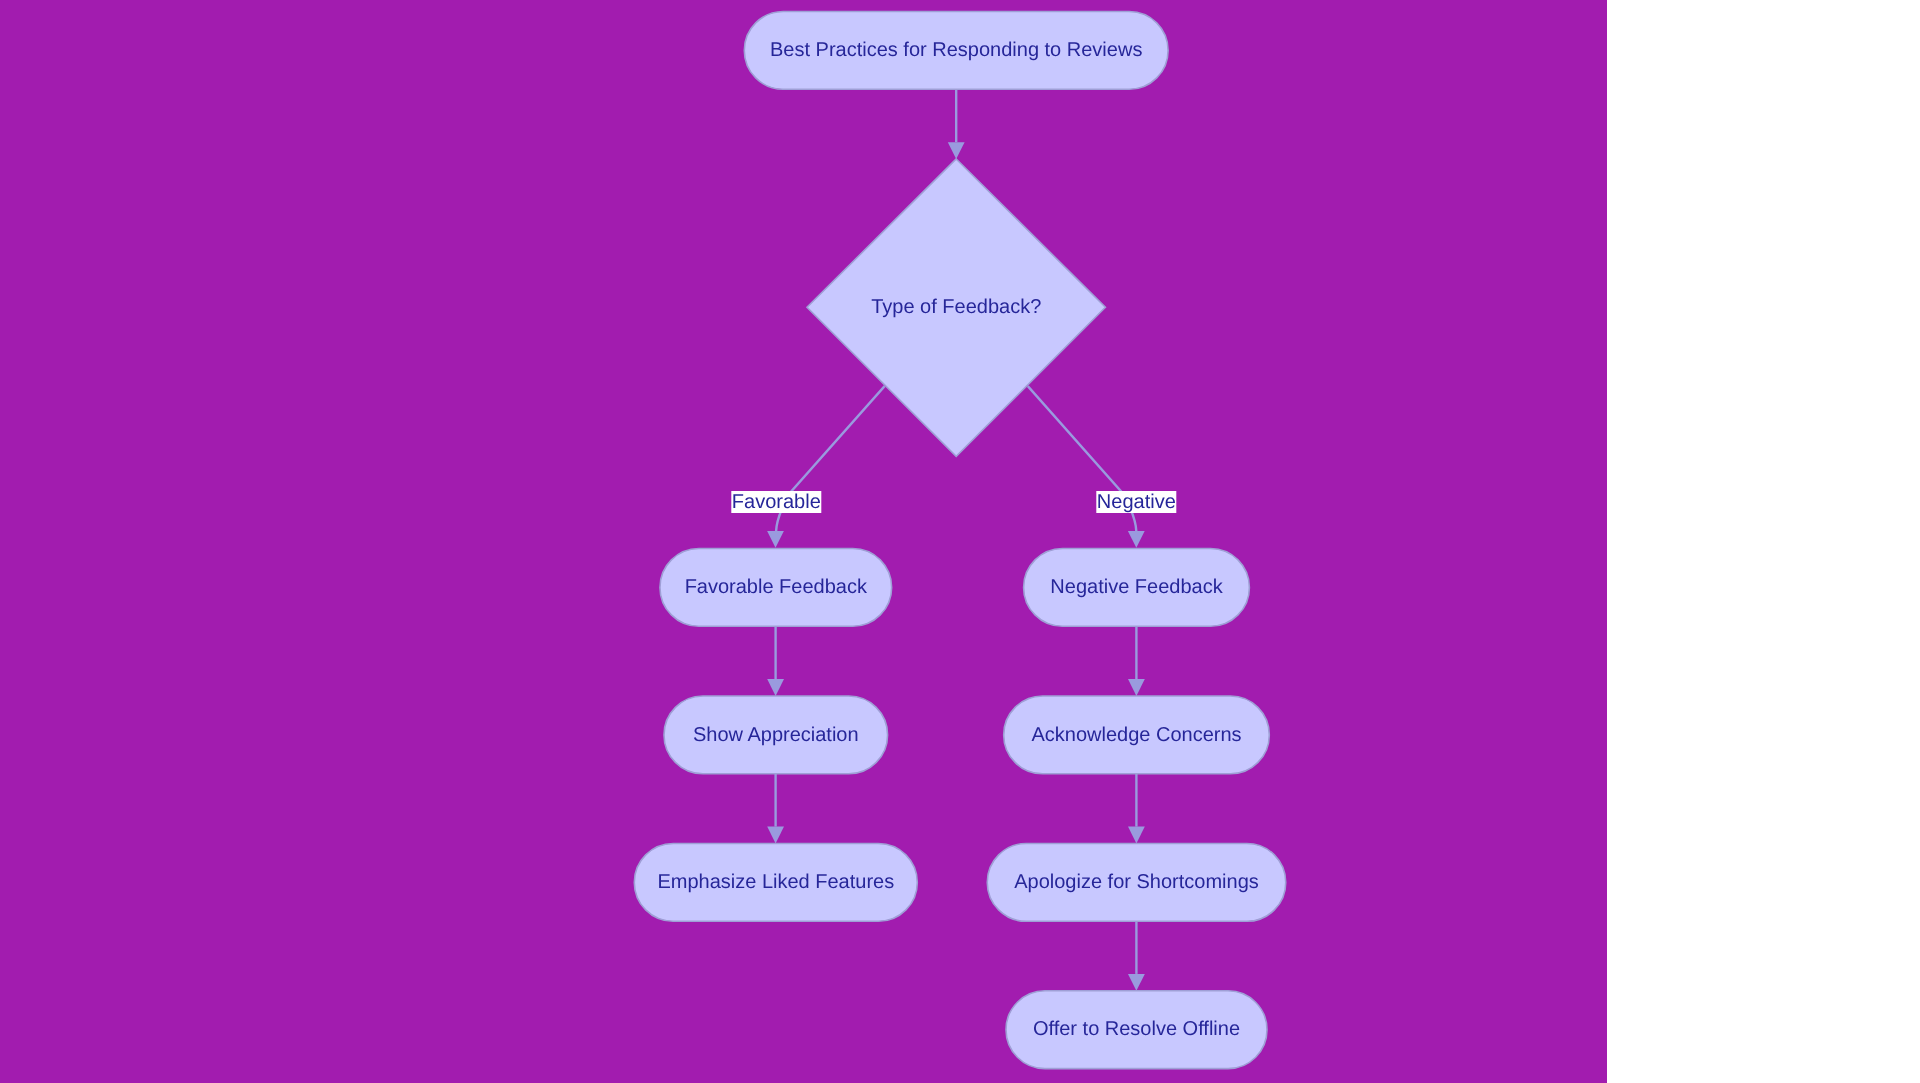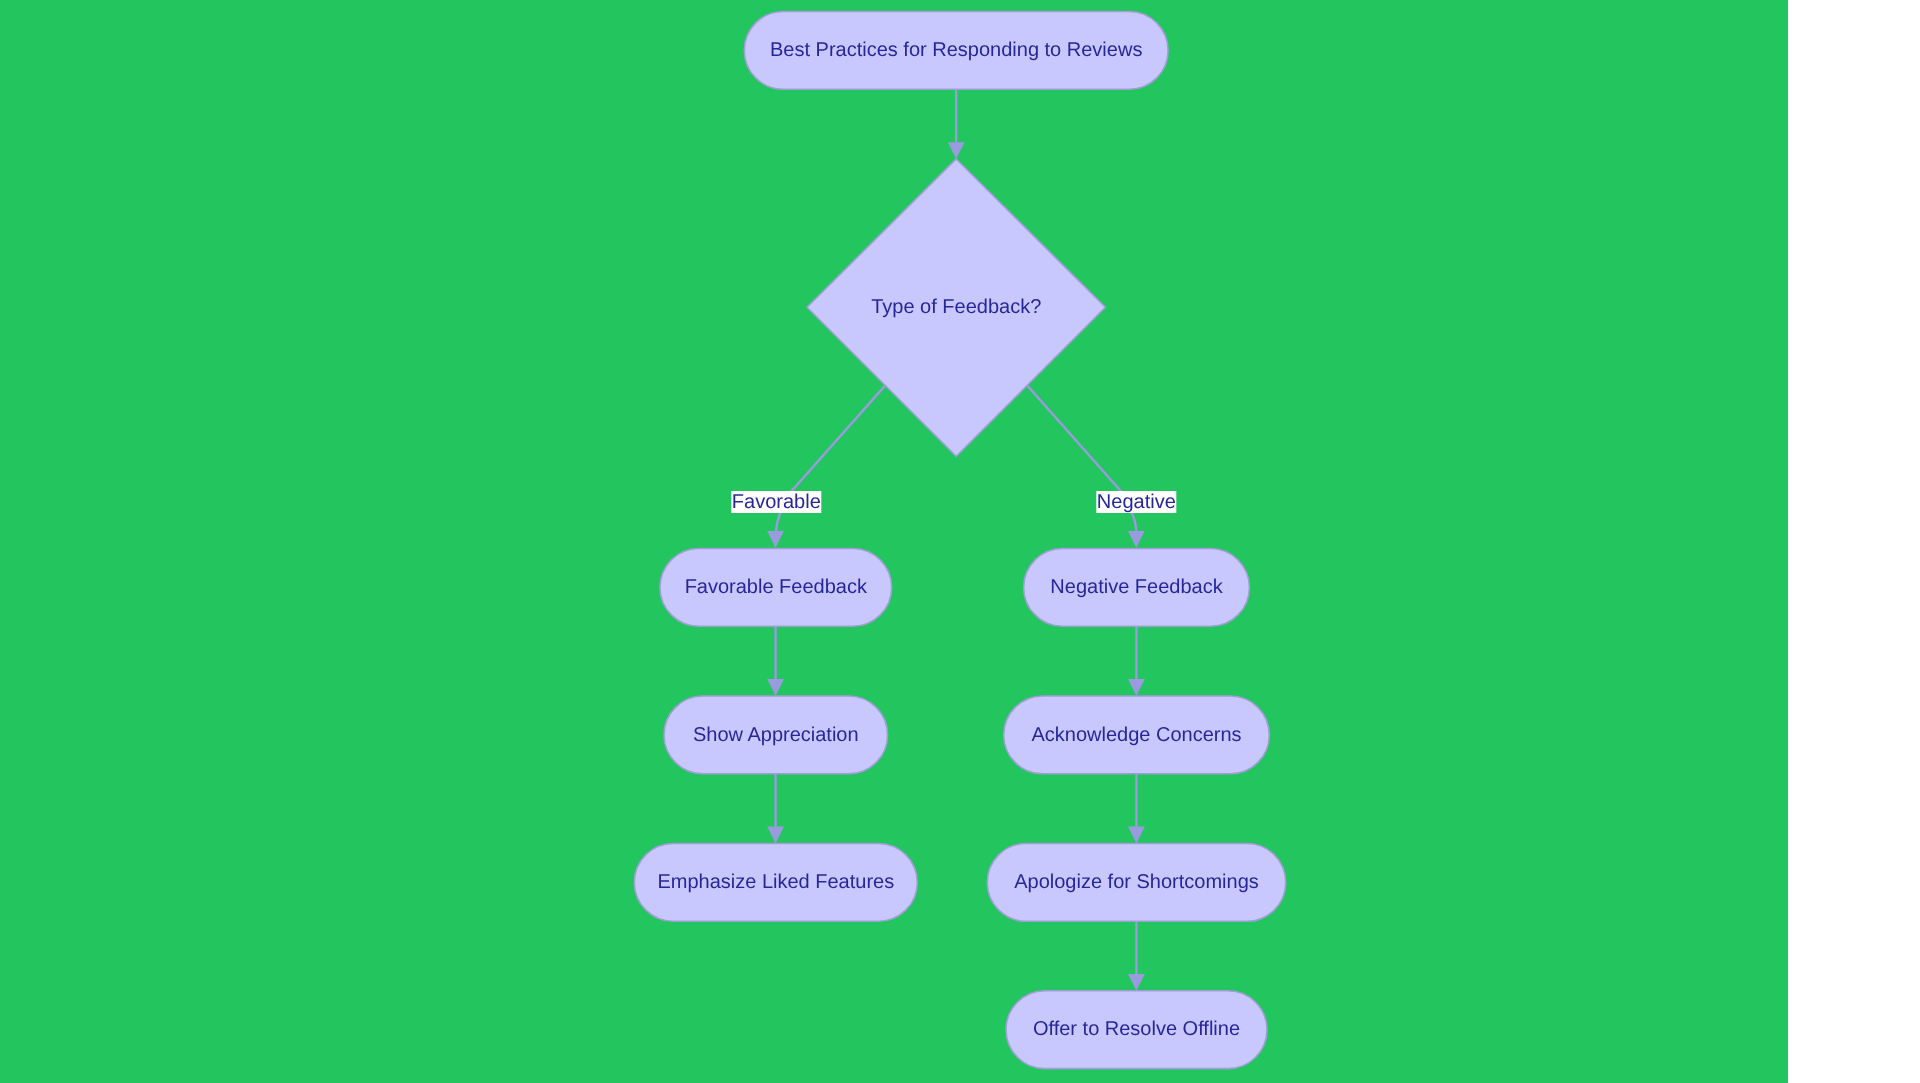--- a/index.html
+++ b/index.html
@@ -6,23 +6,23 @@
   html, body {
     margin: 0;
     padding: 0;
     width: 1920px;
     height: 1083px;
     background: #ffffff;
     overflow: hidden;
   }
   #stage {
     position: relative;
-    width: 1788px;
+    width: 1607px;
     height: 1083px;
-    background: #22c55e;
+    background: #a21caf;
   }
   svg#flow { display: block; }
   text {
     -webkit-font-smoothing: antialiased;
     text-rendering: geometricPrecision;
   }
   #stage { will-change: transform; }
   .node-shape {
     fill: #c8c8ff;
     stroke: #9f9fd6;

